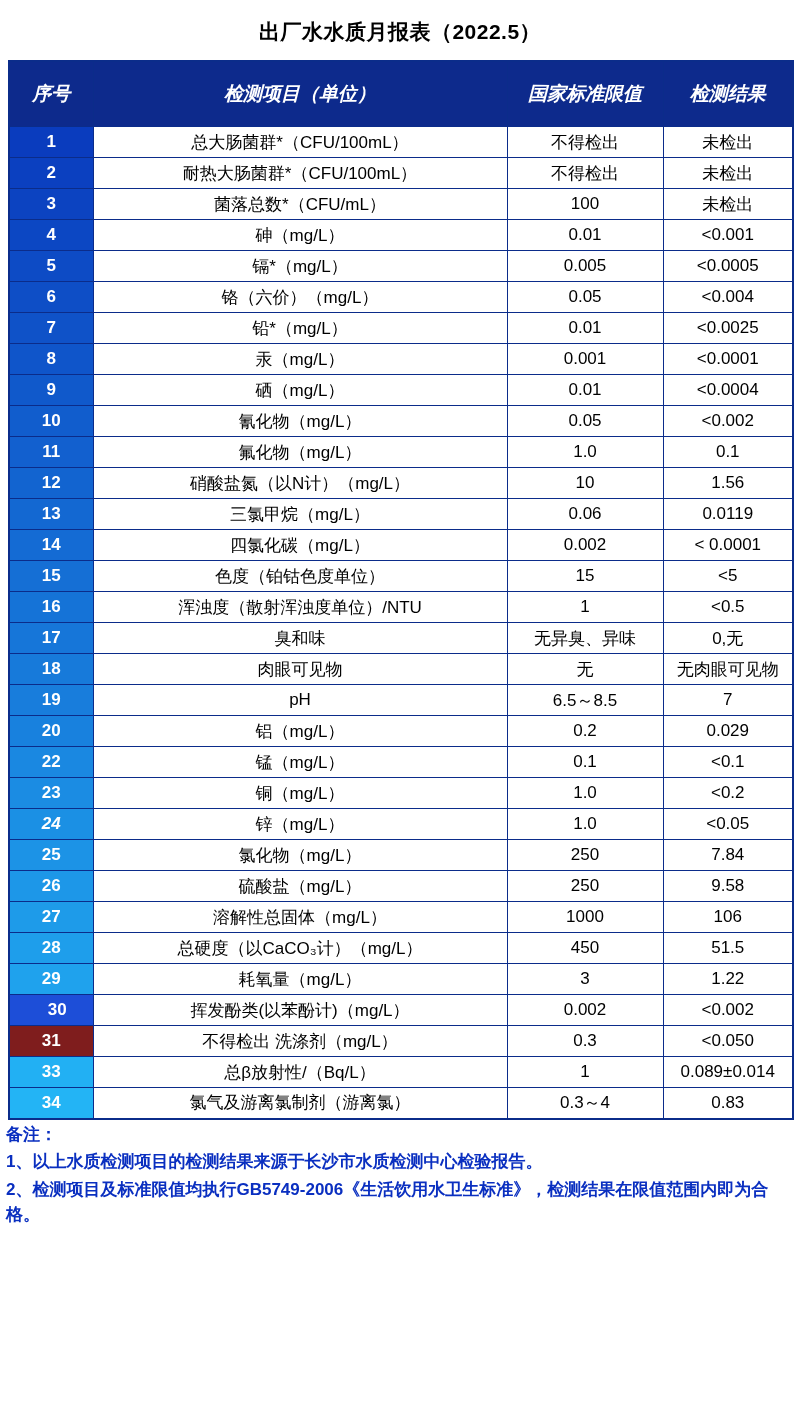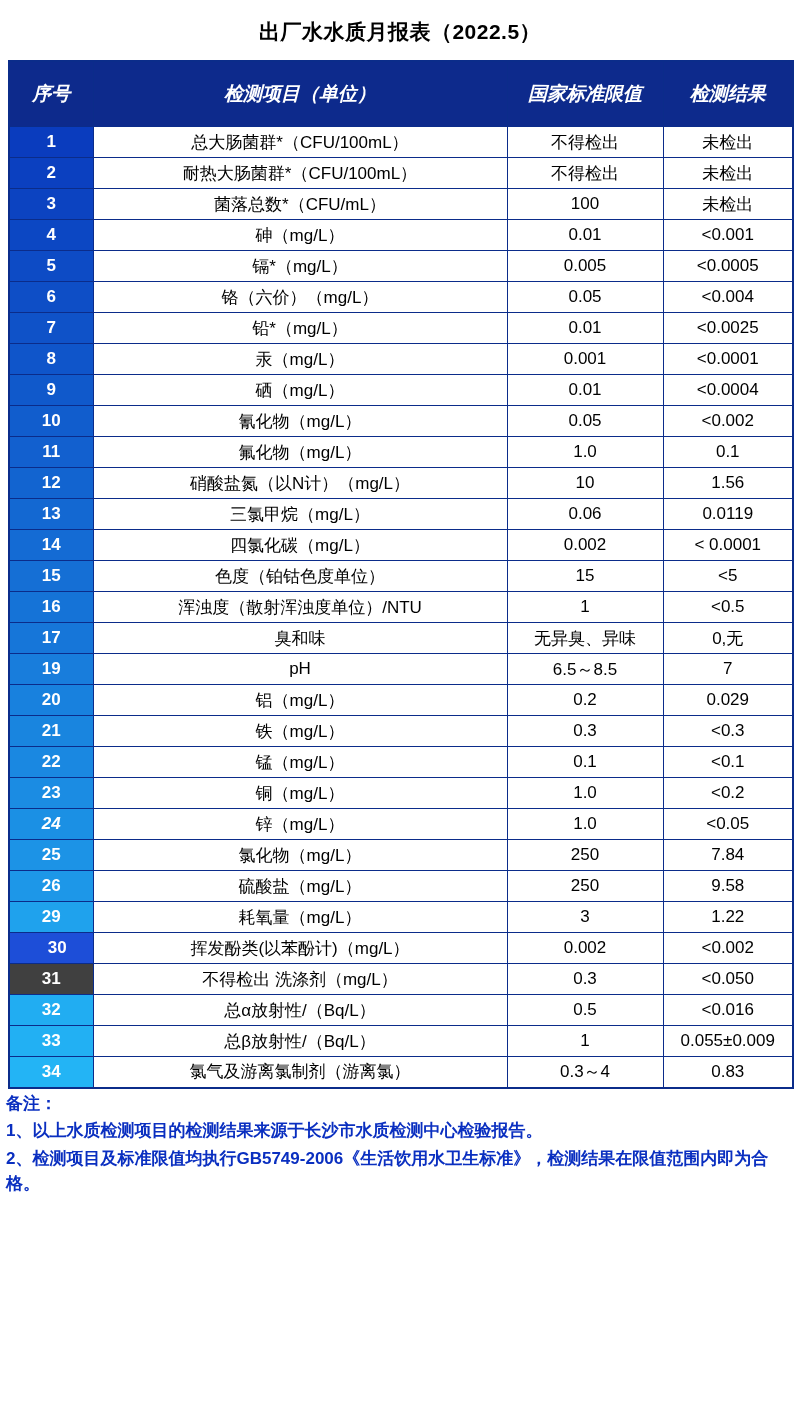--- a/index.html
+++ b/index.html
@@ -207,38 +207,38 @@
             <td>1</td>
             <td>&lt;0.5</td>
           </tr>
           <tr>
             <td class="no" style="background: rgb(22, 118, 217);">17</td>
             <td>臭和味</td>
             <td>无异臭、异味</td>
             <td>0,无</td>
           </tr>
           <tr>
+            <td class="no" style="background: rgb(23, 122, 218);">18</td>
+            <td>肉眼可见物</td>
+            <td>无</td>
+            <td>无肉眼可见物</td>
+          </tr>
+          <tr>
             <td class="no" style="background: rgb(24, 125, 220);">19</td>
             <td>pH</td>
             <td>6.5～8.5</td>
             <td>7</td>
           </tr>
           <tr>
             <td class="no" style="background: rgb(24, 129, 222);">20</td>
             <td>铝（mg/L）</td>
             <td>0.2</td>
             <td>0.029</td>
           </tr>
           <tr>
-            <td class="no" style="background: rgb(25, 133, 223);">21</td>
-            <td>铁（mg/L）</td>
-            <td>0.3</td>
-            <td>&lt;0.3</td>
-          </tr>
-          <tr>
             <td class="no" style="background: rgb(26, 136, 225);">22</td>
             <td>锰（mg/L）</td>
             <td>0.1</td>
             <td>&lt;0.1</td>
           </tr>
           <tr>
             <td class="no" style="background: rgb(27, 140, 227);">23</td>
             <td>铜（mg/L）</td>
             <td>1.0</td>
             <td>&lt;0.2</td>
@@ -255,48 +255,54 @@
             <td>250</td>
             <td>7.84</td>
           </tr>
           <tr>
             <td class="no" style="background: rgb(29, 151, 232);">26</td>
             <td>硫酸盐（mg/L）</td>
             <td>250</td>
             <td>9.58</td>
           </tr>
           <tr>
+            <td class="no" style="background: rgb(30, 155, 233);">27</td>
+            <td>溶解性总固体（mg/L）</td>
+            <td>1000</td>
+            <td>106</td>
+          </tr>
+          <tr>
+            <td class="no" style="background: rgb(30, 158, 235);">28</td>
+            <td>总硬度（以CaCO₃计）（mg/L）</td>
+            <td>450</td>
+            <td>51.5</td>
+          </tr>
+          <tr>
             <td class="no" style="background: rgb(31, 162, 237);">29</td>
             <td>耗氧量（mg/L）</td>
             <td>3</td>
             <td>1.22</td>
           </tr>
           <tr>
             <td class="no" style="background: #1d4ed8; padding-left: 14px;">30</td>
             <td>挥发酚类(以苯酚计)（mg/L）</td>
             <td>0.002</td>
             <td>&lt;0.002</td>
           </tr>
           <tr>
-            <td class="no" style="background: #404040;">31</td>
+            <td class="no" style="background: #7f1d1d;">31</td>
             <td>不得检出 洗涤剂（mg/L）</td>
             <td>0.3</td>
             <td>&lt;0.050</td>
           </tr>
           <tr>
-            <td class="no" style="background: rgb(33, 173, 242);">32</td>
-            <td>总α放射性/（Bq/L）</td>
-            <td>0.5</td>
-            <td>&lt;0.016</td>
-          </tr>
-          <tr>
             <td class="no" style="background: rgb(34, 176, 243);">33</td>
             <td>总β放射性/（Bq/L）</td>
             <td>1</td>
-            <td>0.055±0.009</td>
+            <td>0.089±0.014</td>
           </tr>
           <tr>
             <td class="no" style="background: rgb(35, 180, 245); margin-left: 9px;">34</td>
             <td>氯气及游离氯制剂（游离氯）</td>
             <td>0.3～4</td>
             <td>0.83</td>
           </tr>
         </tbody>
     </table>
   </div>

